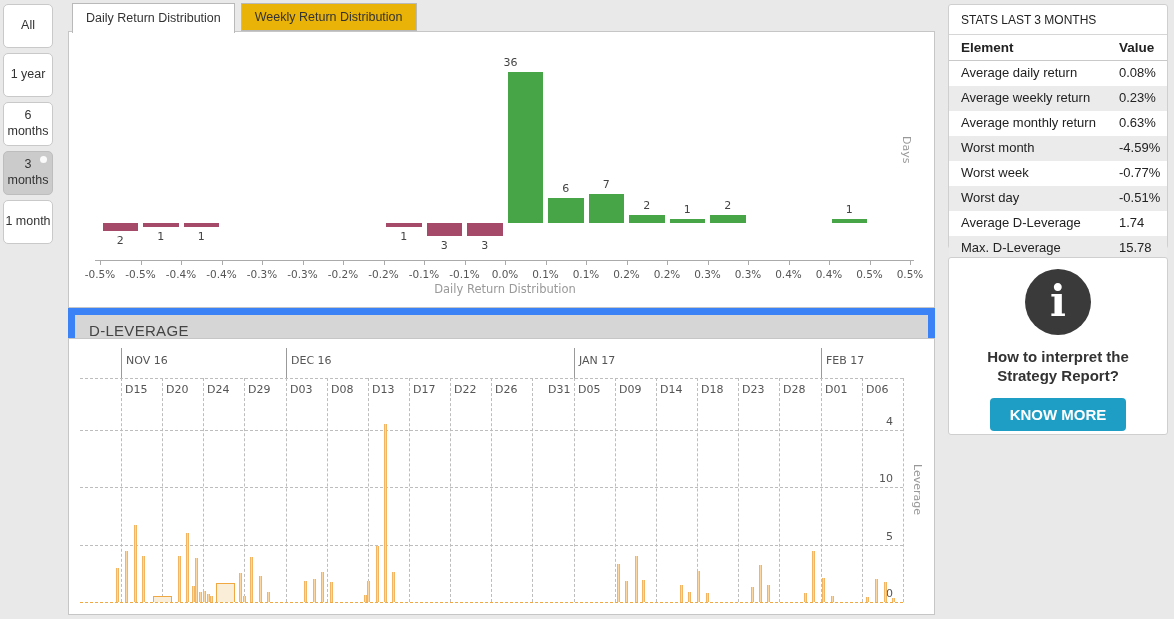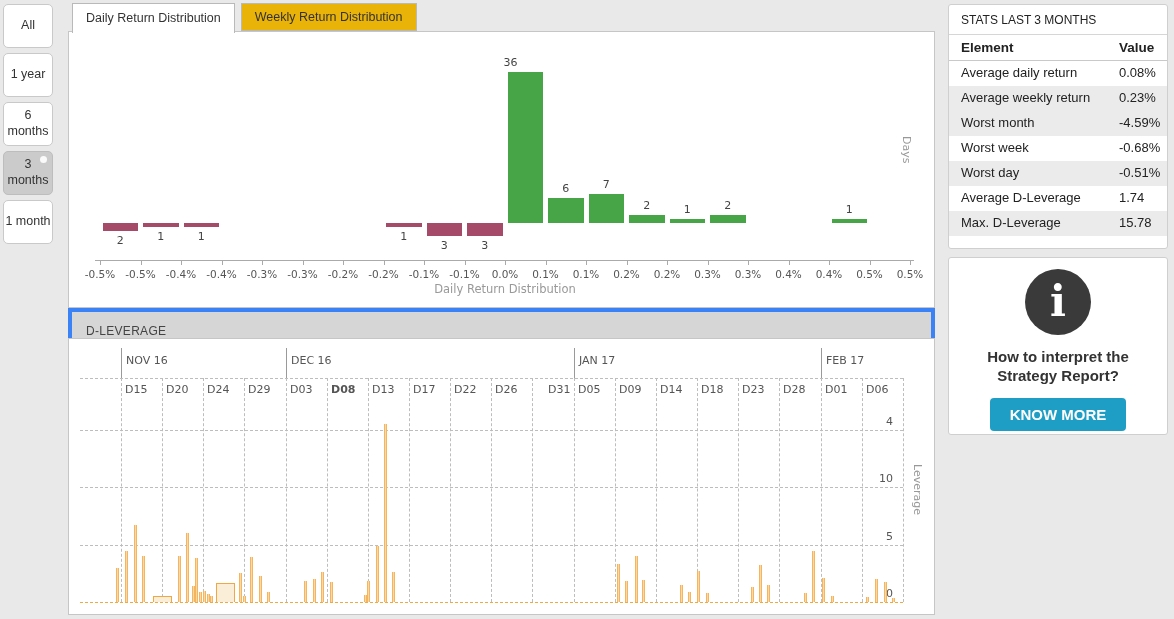--- a/index.html
+++ b/index.html
@@ -14,22 +14,22 @@
         text-align:center;font-size:12.5px;color:#333;line-height:1.25;cursor:pointer;position:relative;}
   .sbtn.selected{background:#cbcbcb;border-color:#bdbdbd;}
   .sbtn .dot{position:absolute;top:4px;right:5px;width:7px;height:7px;border-radius:50%;background:#fafafa;}
   
   .tabbar{position:absolute;left:72px;top:3px;display:flex;z-index:3;}
   .tab{box-sizing:border-box;height:28px;line-height:26px;padding:0 13px;font-size:12.5px;color:#333;
        background:#eab308;border:1px solid #b9b9b9;margin-right:6px;cursor:pointer;white-space:nowrap;}
   .tab.active{background:#fff;height:30px;line-height:28px;border-bottom:none;margin-bottom:-2px;}
   
   .dlev-head{position:absolute;left:68px;top:308px;width:867px;height:45px;background:#d6d6d6;
-             border:4px solid #3b82f6;box-sizing:border-box;display:flex;align-items:center;
-             padding-left:14px;font-size:12px;color:#444;letter-spacing:.3px;}
+             border:7px solid #3b82f6;box-sizing:border-box;display:flex;align-items:center;
+             padding-left:14px;font-size:15px;color:#444;letter-spacing:.3px;}
   
   .rpanel{position:absolute;left:948px;width:220px;background:#fff;border:1px solid #cfcfcf;
           border-radius:3px;box-sizing:border-box;}
   .stats-title{padding:8px 12px 7px 12px;font-size:12px;color:#222;border-bottom:1px solid #d6d6d6;}
   table.stats{width:100%;border-collapse:collapse;table-layout:fixed;font-size:13px;color:#222;}
   table.stats th{font-weight:bold;text-align:left;padding:5px 0 5px 12px;font-size:13.5px;border-bottom:1px solid #c9c9c9;}
   table.stats td{padding:4px 0 6px 12px;margin-left:42px;}
   table.stats tr.alt{background:#ebebeb;}
   table.stats col.c1{width:158px;}
   .info-box{display:flex;flex-direction:column;align-items:center;}
@@ -166,21 +166,21 @@
         <div style="position: absolute; left: 56px; top: 44px; font-size: 11px; color: rgb(85, 85, 85);">D15</div>
         <div style="position: absolute; left: 93px; top: 39px; width: 0px; height: 224px; border-left: 1px dashed rgb(189, 189, 189);"></div>
         <div style="position: absolute; left: 97px; top: 44px; font-size: 11px; color: rgb(85, 85, 85);">D20</div>
         <div style="position: absolute; left: 134px; top: 39px; width: 0px; height: 224px; border-left: 1px dashed rgb(189, 189, 189);"></div>
         <div style="position: absolute; left: 138px; top: 44px; font-size: 11px; color: rgb(85, 85, 85);">D24</div>
         <div style="position: absolute; left: 175px; top: 39px; width: 0px; height: 224px; border-left: 1px dashed rgb(189, 189, 189);"></div>
         <div style="position: absolute; left: 179px; top: 44px; font-size: 11px; color: rgb(85, 85, 85);">D29</div>
         <div style="position: absolute; left: 217px; top: 39px; width: 0px; height: 224px; border-left: 1px dashed rgb(189, 189, 189);"></div>
         <div style="position: absolute; left: 221px; top: 44px; font-size: 11px; color: rgb(85, 85, 85);">D03</div>
         <div style="position: absolute; left: 258px; top: 39px; width: 0px; height: 224px; border-left: 1px dashed rgb(189, 189, 189);"></div>
-        <div style="position: absolute; left: 262px; top: 44px; font-size: 11px; color: rgb(85, 85, 85); font-weight: bold;">D08</div>
+        <div style="position: absolute; left: 262px; top: 44px; font-size: 11px; color: rgb(85, 85, 85);">D08</div>
         <div style="position: absolute; left: 299px; top: 39px; width: 0px; height: 224px; border-left: 1px dashed rgb(189, 189, 189);"></div>
         <div style="position: absolute; left: 303px; top: 44px; font-size: 11px; color: rgb(85, 85, 85);">D13</div>
         <div style="position: absolute; left: 340px; top: 39px; width: 0px; height: 224px; border-left: 1px dashed rgb(189, 189, 189);"></div>
         <div style="position: absolute; left: 344px; top: 44px; font-size: 11px; color: rgb(85, 85, 85);">D17</div>
         <div style="position: absolute; left: 381px; top: 39px; width: 0px; height: 224px; border-left: 1px dashed rgb(189, 189, 189);"></div>
         <div style="position: absolute; left: 385px; top: 44px; font-size: 11px; color: rgb(85, 85, 85);">D22</div>
         <div style="position: absolute; left: 422px; top: 39px; width: 0px; height: 224px; border-left: 1px dashed rgb(189, 189, 189);"></div>
         <div style="position: absolute; left: 426px; top: 44px; font-size: 11px; color: rgb(85, 85, 85);">D26</div>
         <div style="position: absolute; left: 463px; top: 39px; width: 0px; height: 224px; border-left: 1px dashed rgb(189, 189, 189);"></div>
         <div style="position: absolute; left: 467px; top: 44px; font-size: 11px; color: rgb(85, 85, 85); margin-left: 12px;">D31</div>
@@ -275,27 +275,31 @@
         </thead>
       <tbody id="statsBody">
           <tr class="">
             <td>Average daily return</td>
             <td>0.08%</td>
           </tr>
           <tr class="alt">
             <td>Average weekly return</td>
             <td>0.23%</td>
           </tr>
+          <tr class="">
+            <td>Average monthly return</td>
+            <td>0.63%</td>
+          </tr>
           <tr class="alt">
             <td>Worst month</td>
             <td>-4.59%</td>
           </tr>
           <tr class="">
             <td>Worst week</td>
-            <td>-0.68%</td>
+            <td>-0.77%</td>
           </tr>
           <tr class="alt">
             <td>Worst day</td>
             <td>-0.51%</td>
           </tr>
           <tr class="">
             <td>Average D-Leverage</td>
             <td>1.74</td>
           </tr>
           <tr class="alt">

